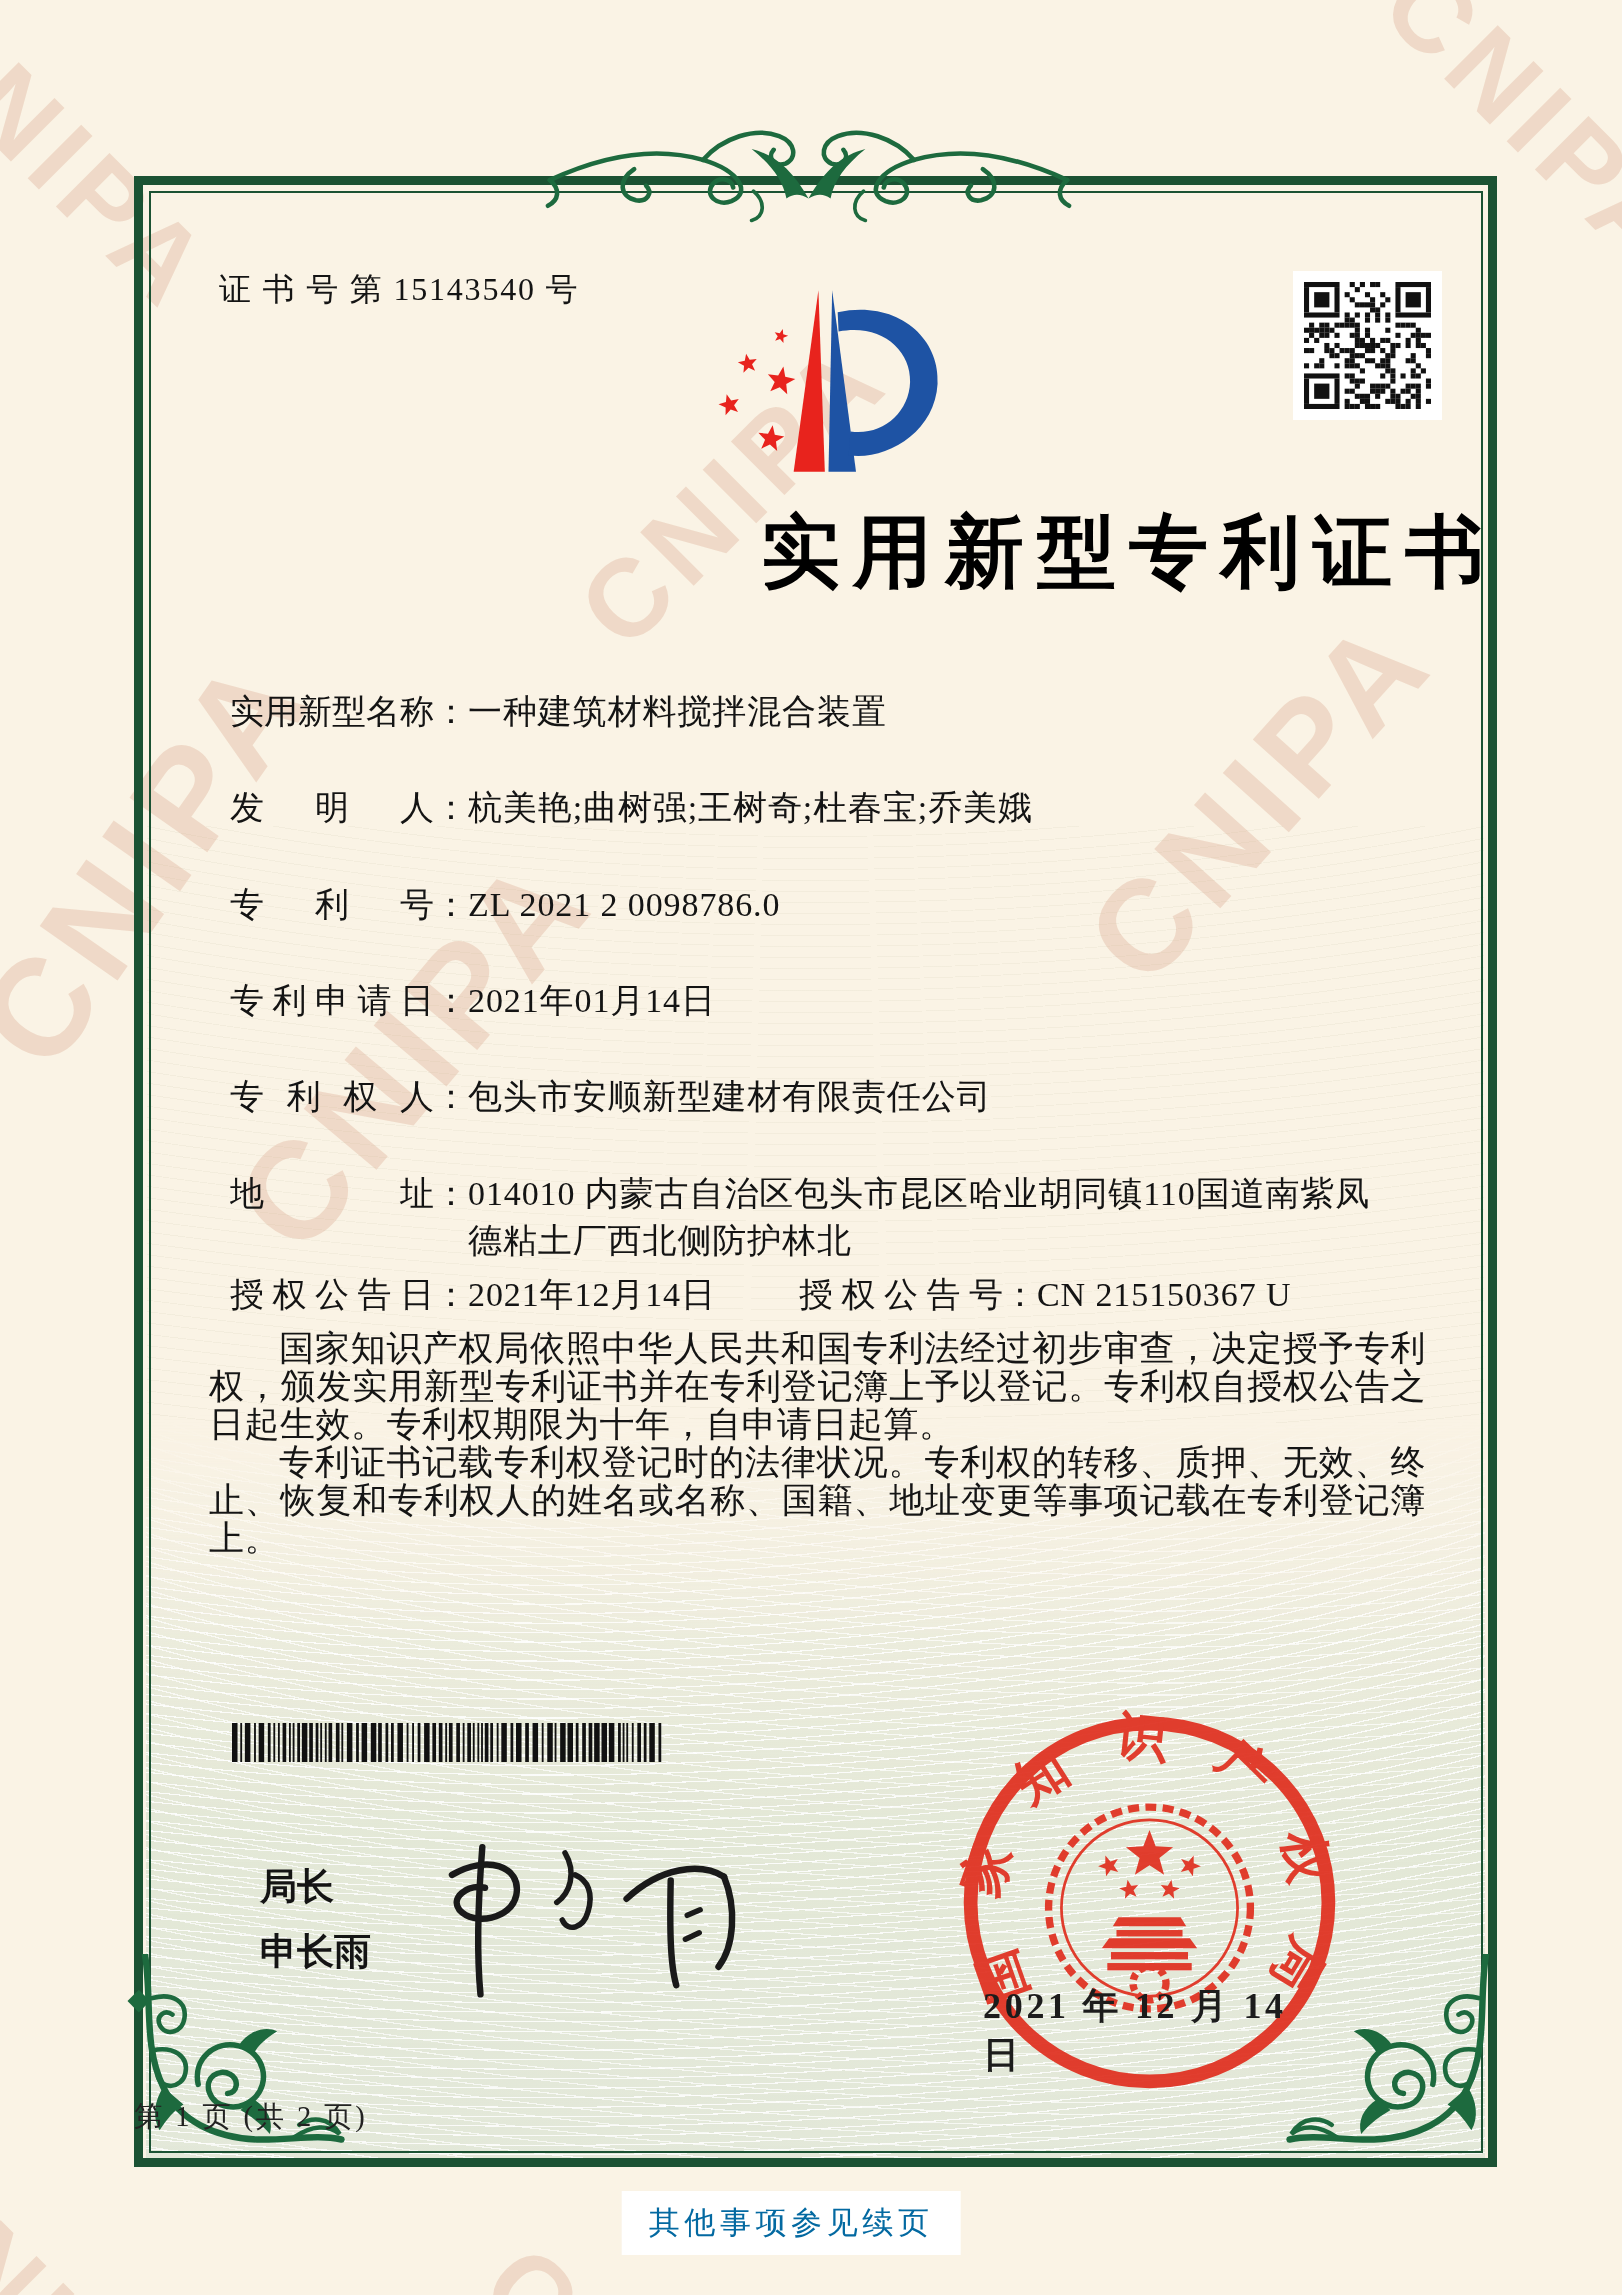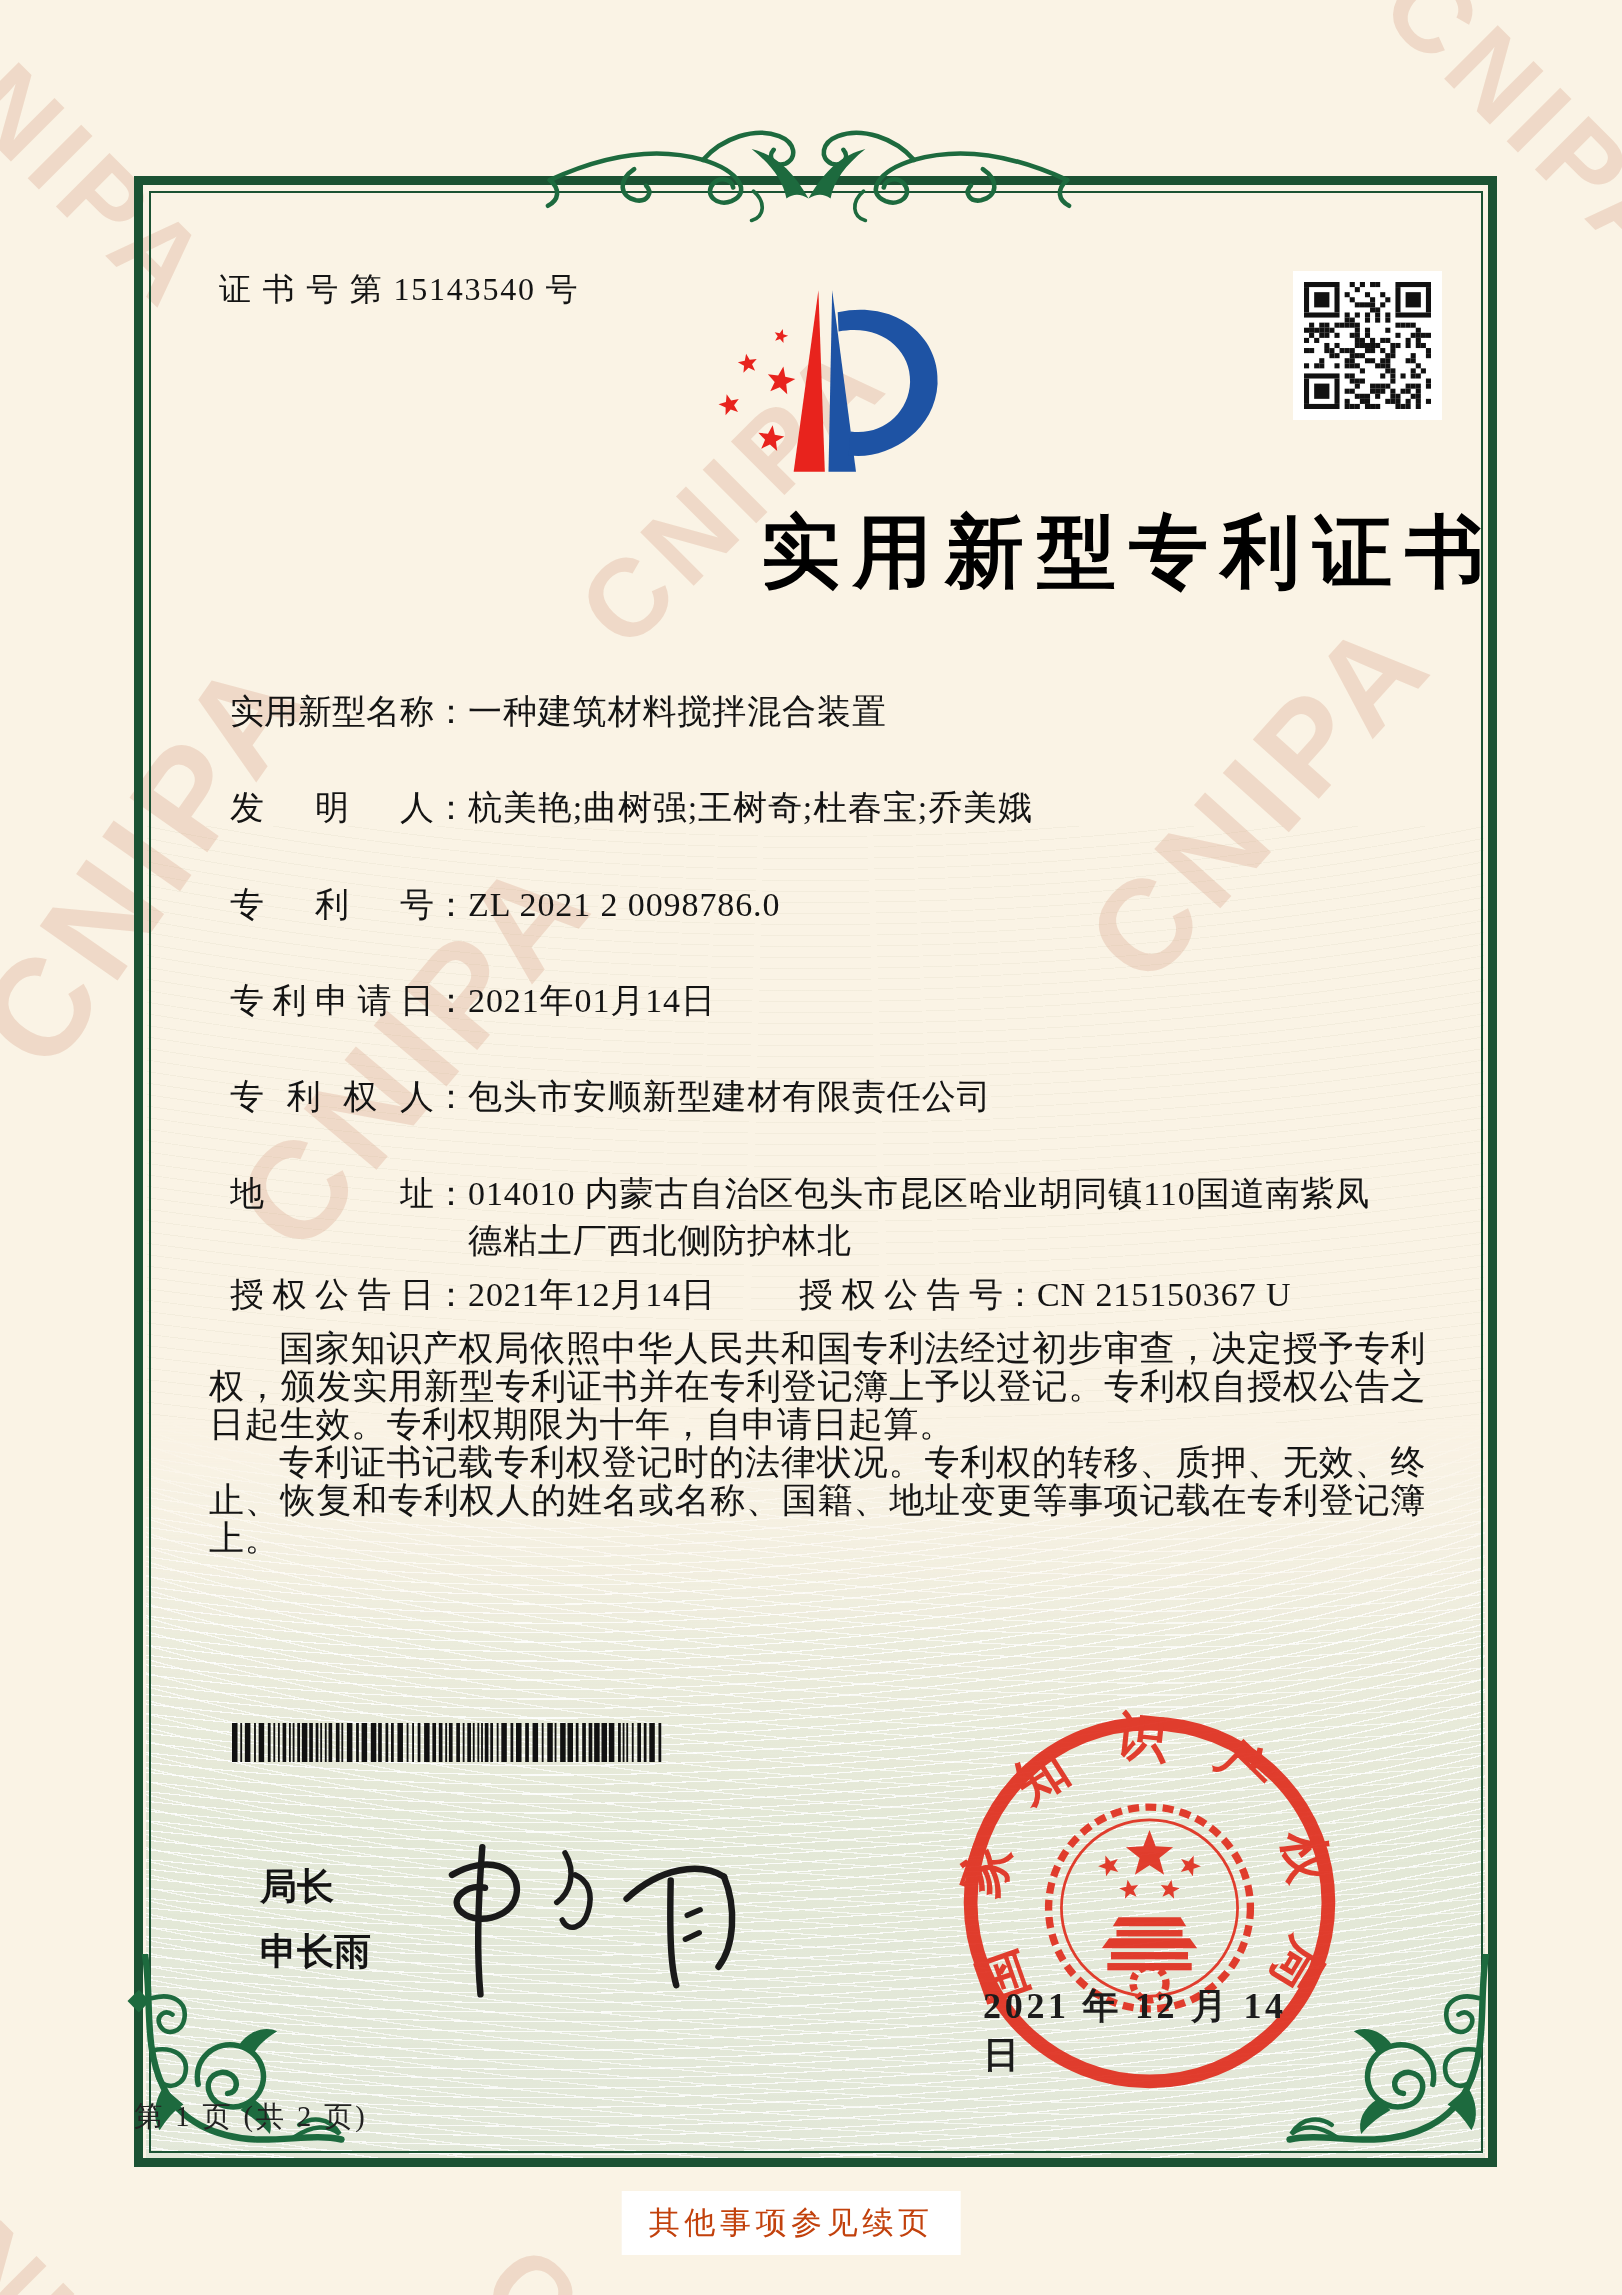--- a/index.html
+++ b/index.html
@@ -56,21 +56,21 @@
   .signer-name{position:absolute;left:260px;top:1927px;font-size:37px;font-weight:600;z-index:5;}
   .signature{position:absolute;left:395px;top:1827px;width:386px;height:184px;z-index:6;}
   
   .seal{position:absolute;left:955px;top:1708px;width:389px;height:389px;z-index:6;opacity:0.93;}
   .seal-date{position:absolute;left:983px;top:1982px;width:336px;text-align:left;z-index:7;
       font-weight:600;font-size:36px;letter-spacing:3.7px;color:#1c1c1c;}
   
   .page-num{position:absolute;left:134px;top:2098px;width:1363px;text-align:left;z-index:5;
       font-size:28.5px;letter-spacing:2.8px;color:#222;}
   .cont-note{position:absolute;left:50%;top:2191px;transform:translateX(-56%);z-index:5;
-      background:#fff;padding:11px 27.5px;font-size:31px;letter-spacing:4.6px;color:#c2410c;}
+      background:#fff;padding:11px 27.5px;font-size:31px;letter-spacing:4.6px;color:#0369a1;}
 </style>
 </head>
 <body>
 
 <div class="page">
 
   <div class="waves-upper"></div>
   <div class="waves"></div>
 
   <div class="wm" style="left:-37px;top:-18.4px;transform:rotate(45deg);">CNIPA</div>

